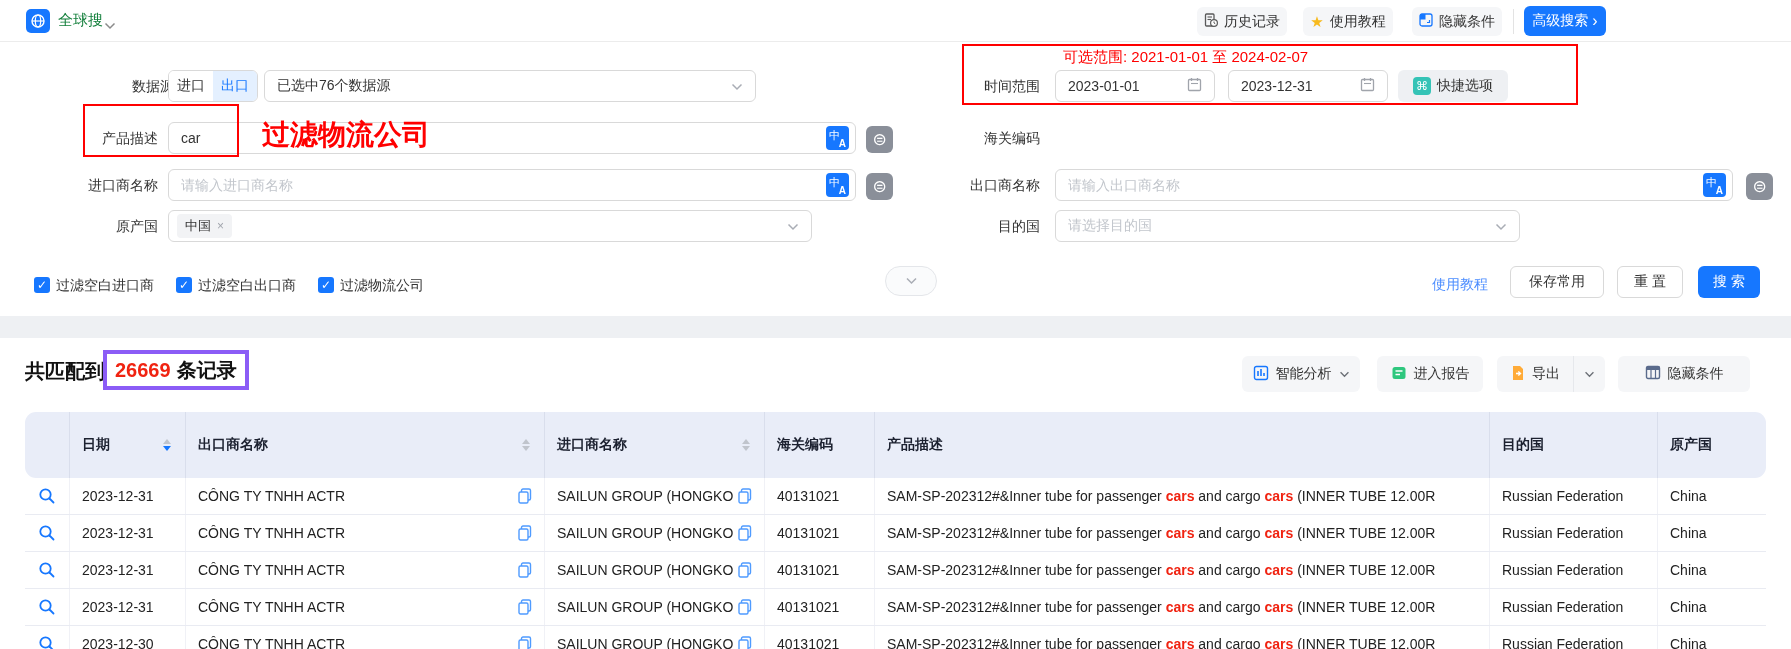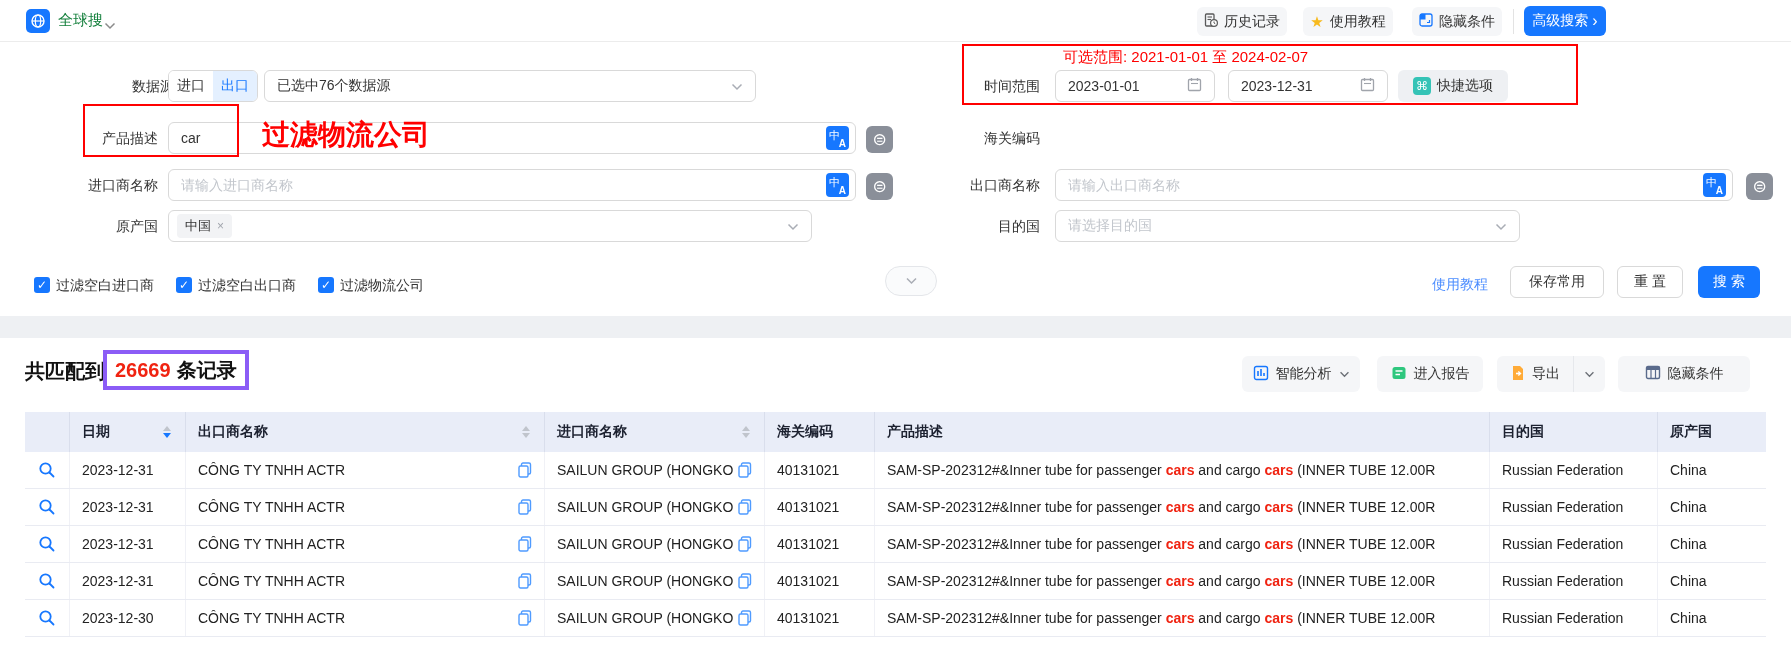--- a/index.html
+++ b/index.html
@@ -45,21 +45,21 @@
 
   .gray-band { left:0; top:316px; width:1791px; height:22px; background:#eef0f3; }
 
   
   .count-prefix { font-size:20px; font-weight:bold; color:#111; }
   .count-box { border:4px solid #8b5cf6; display:flex; align-items:center; gap:6px; padding:0 8px; font-size:20px; font-weight:bold; color:#111; }
   .count-num { color:#f02311; }
   .action-btn { background:#f5f6f8; border-radius:6px; font-size:14px; color:#333; display:flex; align-items:center; justify-content:center; gap:7px; cursor:pointer; }
 
   
-  .thead { display:flex; background:#e9edf8; height:40px; }
+  .thead { display:flex; background:#e9edf8; height:66px;border-radius:11px; }
   .th { display:flex; align-items:center; font-size:14px; font-weight:bold; color:#1c2130; padding-left:12px; border-right:1px solid #d9deec; }
   .th:last-child { border-right:none; }
   .trow { display:flex; height:37px; background:#fff; border-bottom:1px solid #e9ebf2; }
   .td { display:flex; align-items:center; font-size:14px; color:#222; padding-left:12px; border-right:1px solid #f0f1f6; overflow:hidden; white-space:nowrap; }
   .td:last-child { border-right:none; }
   .c0 { width:45px; justify-content:center; padding-left:0; }
   .c1 { width:116px; } .c2 { width:359px; } .c3 { width:220px; } .c4 { width:110px; }
   .c5 { width:615px; } .c6 { width:168px; } .c7 { width:108px; }
   .sorter { margin-left:auto; margin-right:14px; display:flex; flex-direction:column; gap:2px; cursor:pointer; }
   .car-u { width:0; height:0; border-left:4px solid transparent; border-right:4px solid transparent; border-bottom:5px solid #c0c4cc; }

